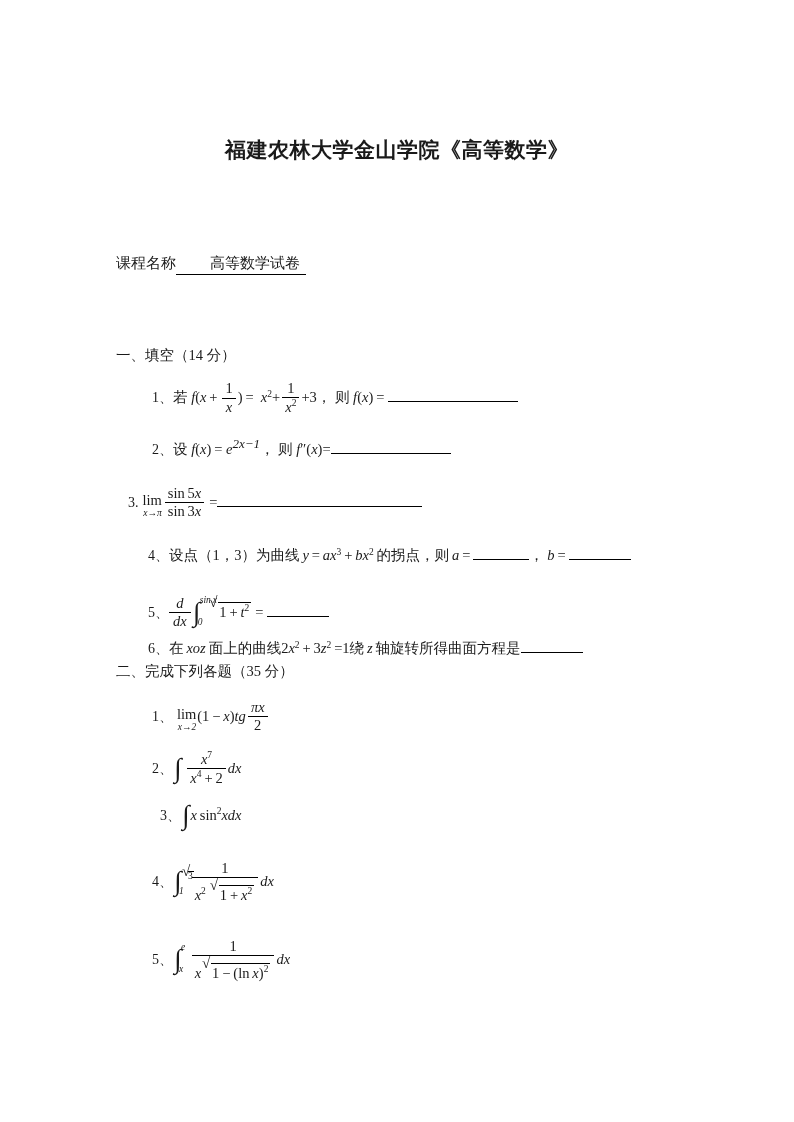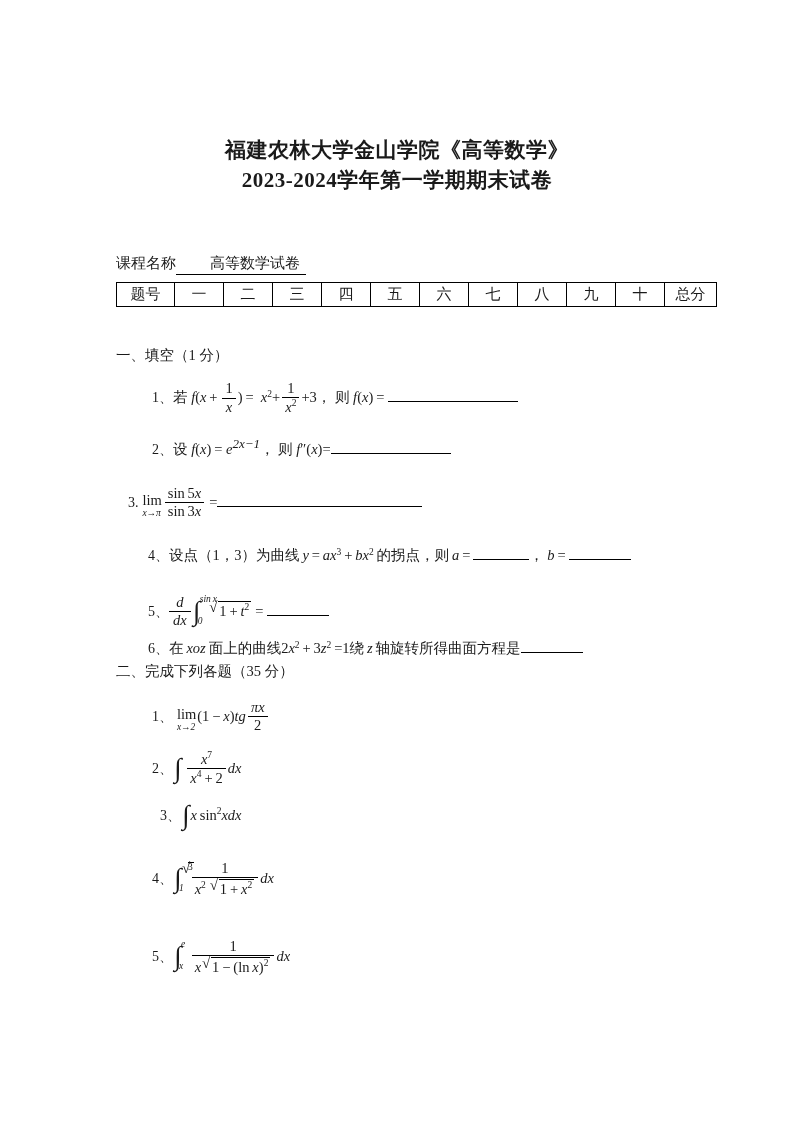--- a/index.html
+++ b/index.html
@@ -150,21 +150,21 @@
     position: absolute;
     bottom: -4px;
     left: 5px;
     font-size: 9.5px;
     font-style: italic;
   }
 
   
   .limop {
     display: inline-block;
-    text-align: left;
+    text-align: right;
     vertical-align: middle;
     position: relative;
     top: 2px;
     margin: 0 1px;
   }
   .limop .lm {
     display: block;
     font-style: normal;
     line-height: 1;
   }
@@ -186,20 +186,21 @@
     content: "\221A";
     position: absolute;
     left: 0;
     top: -1px;
     font-size: 15px;
   }
   .sqrt > .rad {
     display: inline-block;
     border-top: 1.1px solid #000;
     padding: 1px 2px 0 1px;
+    margin-top: 6px;
   }
 
   
   .blank {
     display: inline-block;
     border-bottom: 1.1px solid #000;
     vertical-align: baseline;
     height: 0.92em;
   }
   .b-xl { width: 130px; }
@@ -231,59 +232,44 @@
     font-style: italic;
   }
 </style>
 </head>
 <body>
 
 <div class="page">
 
   <div class="title-block">
     <div class="title-line">福建农林大学金山学院《高等数学》</div>
-    <div class="title-line">2023-2024学年第一学期期末试卷</div>
   </div>
 
   <div class="course-line"><span>课程名称</span><span class="course-value">高等数学试卷</span></div>
 
   <table class="score-table">
     <colgroup>
       <col class="c-first">
         <col class="c-num">
         <col class="c-num">
         <col class="c-num">
       <col class="c-num">
         <col class="c-num">
         <col class="c-num">
         <col class="c-num">
       <col class="c-num">
         <col class="c-num">
         <col class="c-num">
         <col class="c-total">
     </colgroup>
     <tbody>
-      <tr>
-        <td>题号</td>
-        <td>一</td>
-        <td>二</td>
-        <td>三</td>
-        <td>四</td>
-        <td>五</td>
-        <td>六</td>
-        <td>七</td>
-        <td>八</td>
-        <td>九</td>
-        <td>十</td>
-        <td>总分</td>
-      </tr>
     </tbody>
   </table>
 
-  <div class="section-head" id="sec1-head">一、填空（1 分）</div>
+  <div class="section-head" id="sec1-head">一、填空（14 分）</div>
 
   <div class="prob" style="left:152px; top:382px;"><span class="pnum">1、</span><span>若</span>&nbsp;<span class="mathi">f</span><span class="upr">(</span><span class="mathi">x</span><span class="upr"> + </span><span class="frac"><span class="num upr">1</span><span class="den mathi">x</span></span><span class="upr">) =</span>&nbsp;&nbsp;<span class="mathi">x</span><sup class="spn">2</sup><span class="upr">+</span><span class="frac"><span class="num upr">1</span><span class="den"><span class="mathi">x</span><sup class="spn">2</sup></span></span><span class="upr">+3，</span>&nbsp;<span>则</span>&nbsp;<span class="mathi">f</span><span class="upr">(</span><span class="mathi">x</span><span class="upr">) =</span>&nbsp;<span class="blank b-xl"></span></div>
 
   <div class="prob" style="left:152px; top:437px;"><span class="pnum">2、</span><span>设</span>&nbsp;<span class="mathi">f</span><span class="upr">(</span><span class="mathi">x</span><span class="upr">) =</span>&nbsp;<span class="mathi">e</span><sup class="sp">2x−1</sup><span class="upr">，</span>&nbsp;<span>则</span>&nbsp;<span class="mathi">f</span><span class="upr">″(</span><span class="mathi">x</span><span class="upr">)=</span><span class="blank b-lg"></span></div>
 
   <div class="prob" style="left:128px; top:487px;"><span class="pnum">3.</span> <span class="limop"><span class="lm">lim</span><span class="lmsub">x→π</span></span><span class="frac"><span class="num"><span class="upr">sin 5</span><span class="mathi">x</span></span><span class="den"><span class="upr">sin 3</span><span class="mathi">x</span></span></span><span class="upr"> =</span><span class="blank b-xxl"></span></div>
 
   <div class="prob" style="left:148px; top:546px;"><span class="pnum">4、</span><span>设点（1，3）为曲线</span> <span class="mathi">y</span><span class="upr"> = </span><span class="mathi">ax</span><sup class="spn">3</sup><span class="upr"> + </span><span class="mathi">bx</span><sup class="spn">2</sup> <span>的拐点，</span><span>则</span> <span class="mathi">a</span><span class="upr"> = </span><span class="blank b-md"></span><span class="upr">，</span>&nbsp;<span class="mathi">b</span><span class="upr"> = </span><span class="blank b-xs"></span></div>
 
   <div class="prob" style="left:148px; top:596px;"><span class="pnum">5、</span><span class="ddx"><span class="num">d</span><span class="den">dx</span></span><span class="intg"><span class="sgn">∫</span><span class="lim-top">sin <span class="mathi">x</span></span><span class="lim-bot upr">0</span></span>&nbsp;&nbsp;<span class="sqrt"><span class="rad"><span class="upr">1 + </span><span class="mathi">t</span><sup class="spn">2</sup></span></span><span class="upr"> =</span>&nbsp;<span class="blank b-xs"></span></div>

